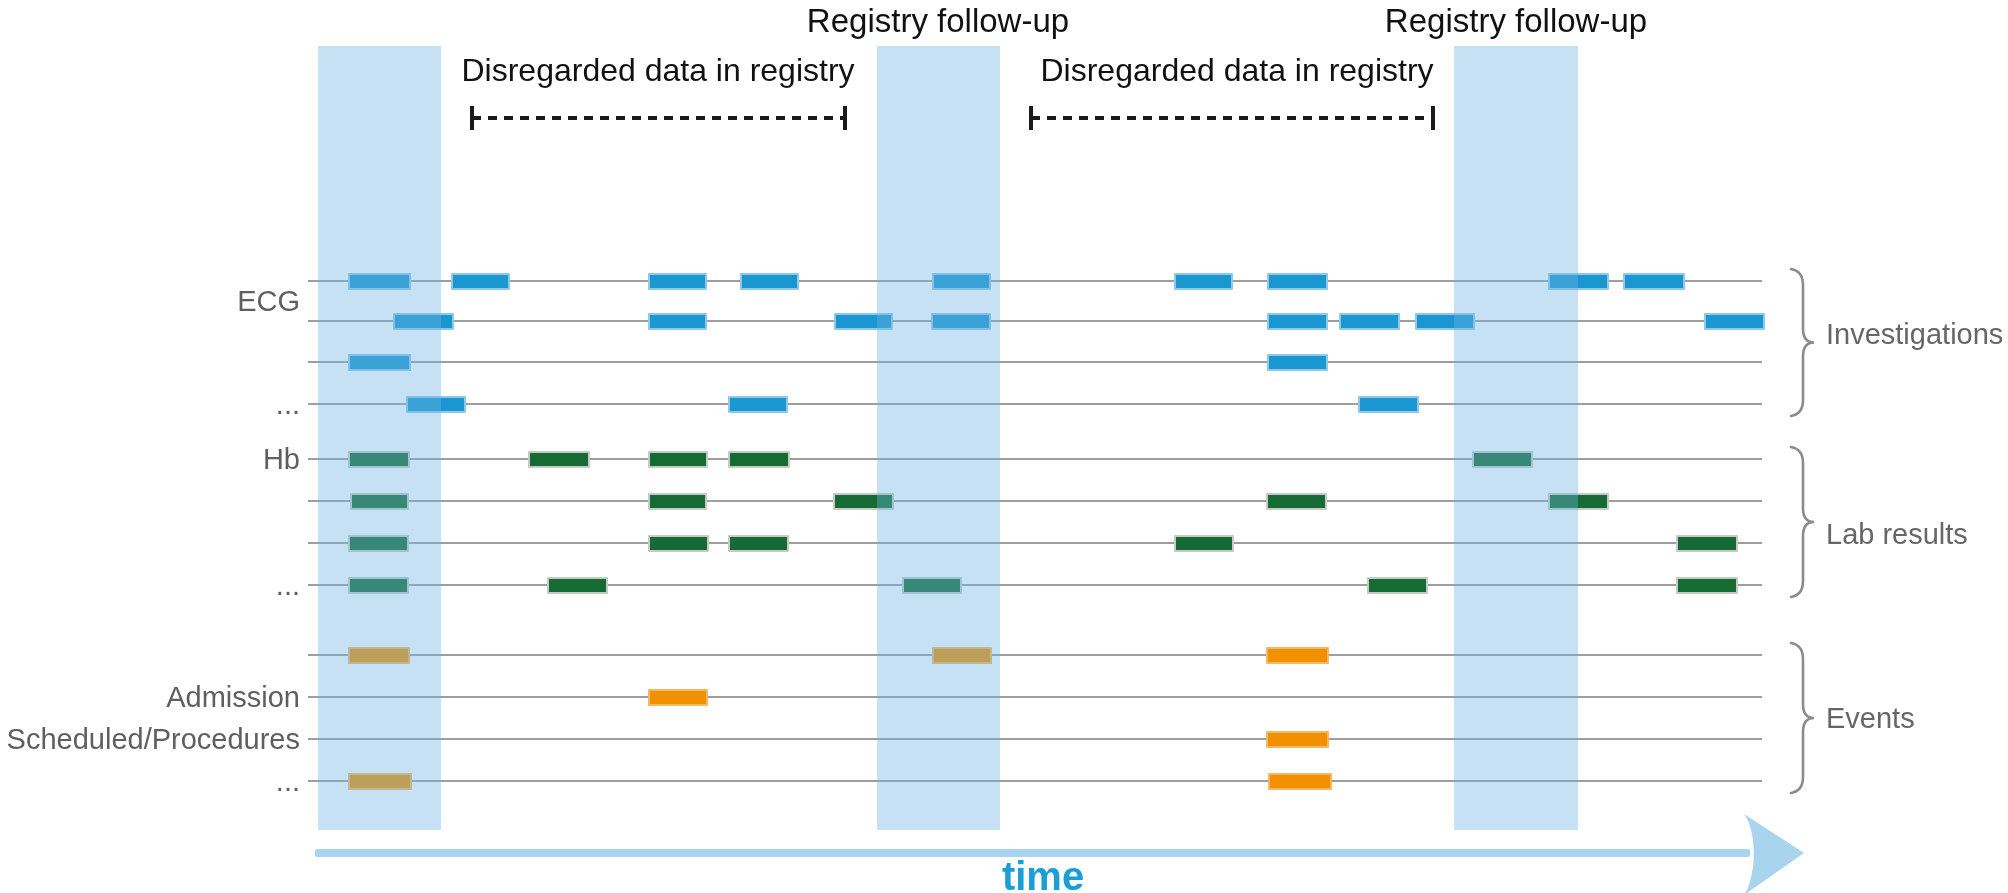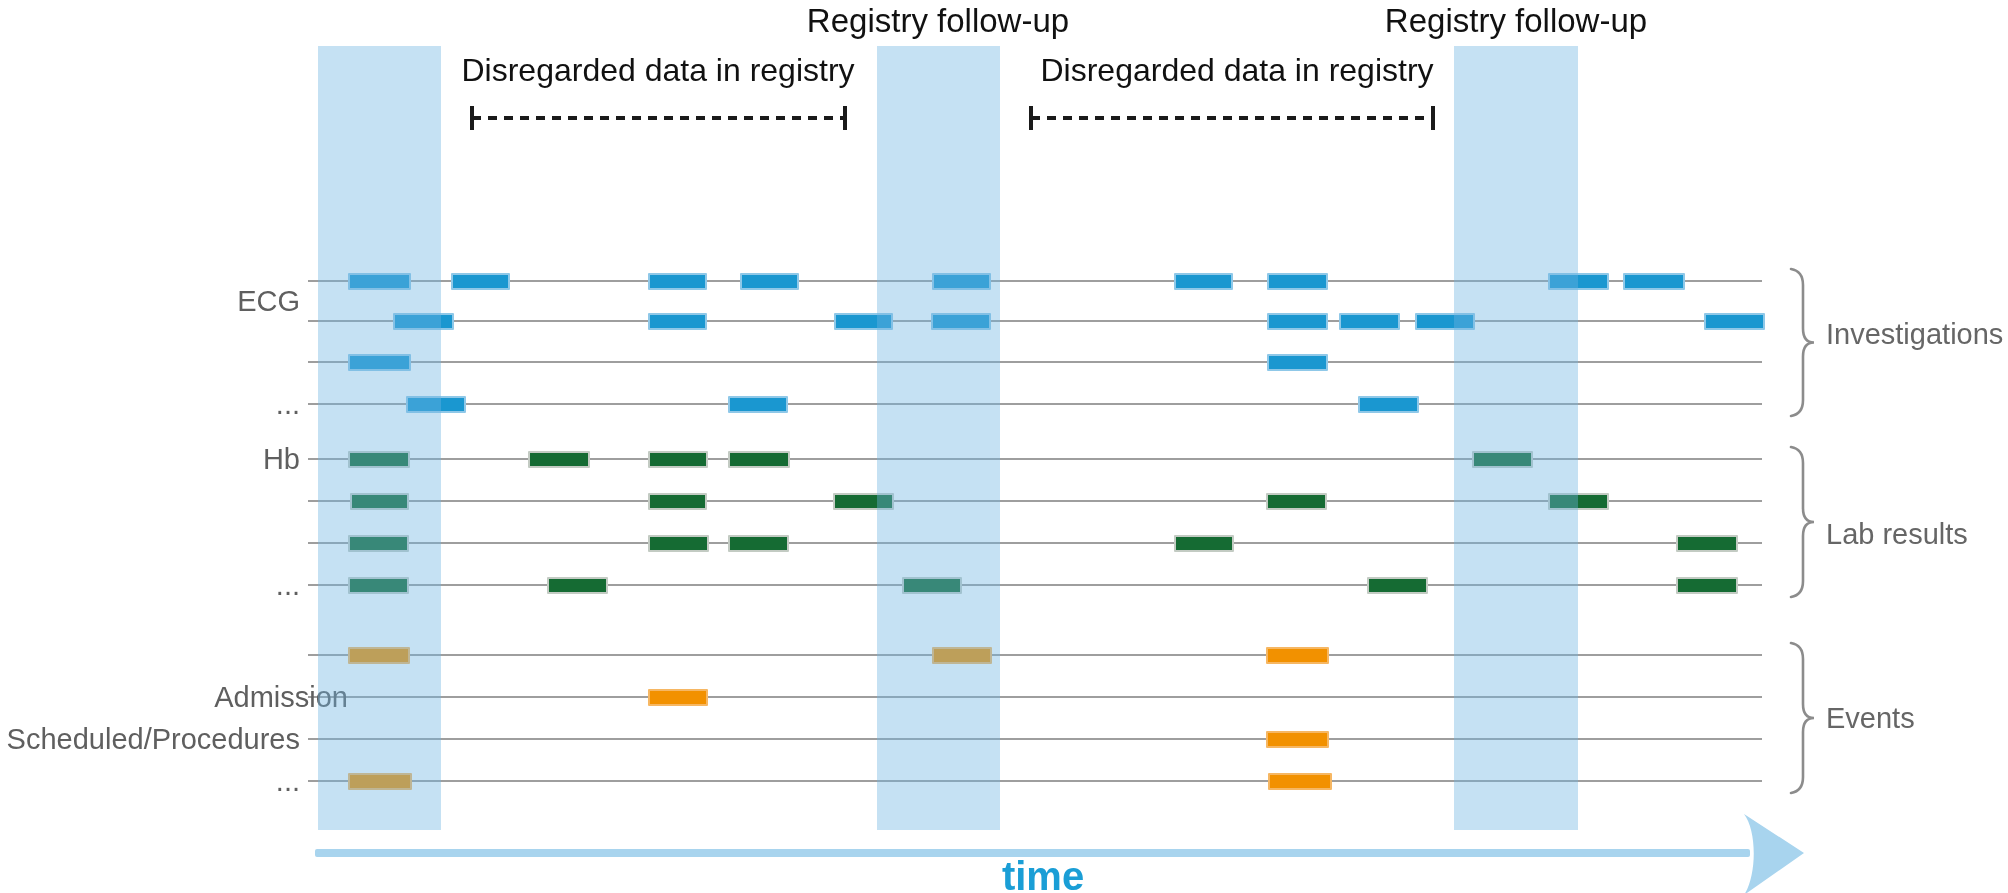--- a/index.html
+++ b/index.html
@@ -101,21 +101,21 @@
       <div class="bar green" style="left: 348px; top: 577px; width: 57px;"></div>
       <div class="bar green" style="left: 547px; top: 577px; width: 57px;"></div>
       <div class="bar green" style="left: 902px; top: 577px; width: 56px;"></div>
       <div class="bar green" style="left: 1367px; top: 577px; width: 57px;"></div>
       <div class="bar green" style="left: 1676px; top: 577px; width: 58px;"></div>
       <div class="row-line" style="left: 308px; top: 654px; width: 1454px;"></div>
       <div class="bar orange" style="left: 348px; top: 647px; width: 58px;"></div>
       <div class="bar orange" style="left: 932px; top: 647px; width: 56px;"></div>
       <div class="bar orange" style="left: 1266px; top: 647px; width: 59px;"></div>
       <div class="row-line" style="left: 308px; top: 696px; width: 1454px;"></div>
-      <div class="row-label" style="top: 682px; padding-left: 48px;">Admission</div>
+      <div class="row-label" style="top: 682px;">Admission</div>
       <div class="bar orange" style="left: 648px; top: 689px; width: 56px;"></div>
       <div class="row-line" style="left: 308px; top: 738px; width: 1454px;"></div>
       <div class="row-label" style="top: 724px;">Scheduled/Procedures</div>
       <div class="bar orange" style="left: 1266px; top: 731px; width: 59px;"></div>
       <div class="row-line" style="left: 308px; top: 780px; width: 1454px;"></div>
       <div class="row-label" style="top: 766px;">...</div>
       <div class="bar orange" style="left: 348px; top: 773px; width: 60px;"></div>
       <div class="bar orange" style="left: 1268px; top: 773px; width: 60px;"></div>
     </div>
   <div id="bands-layer" class="layer">

